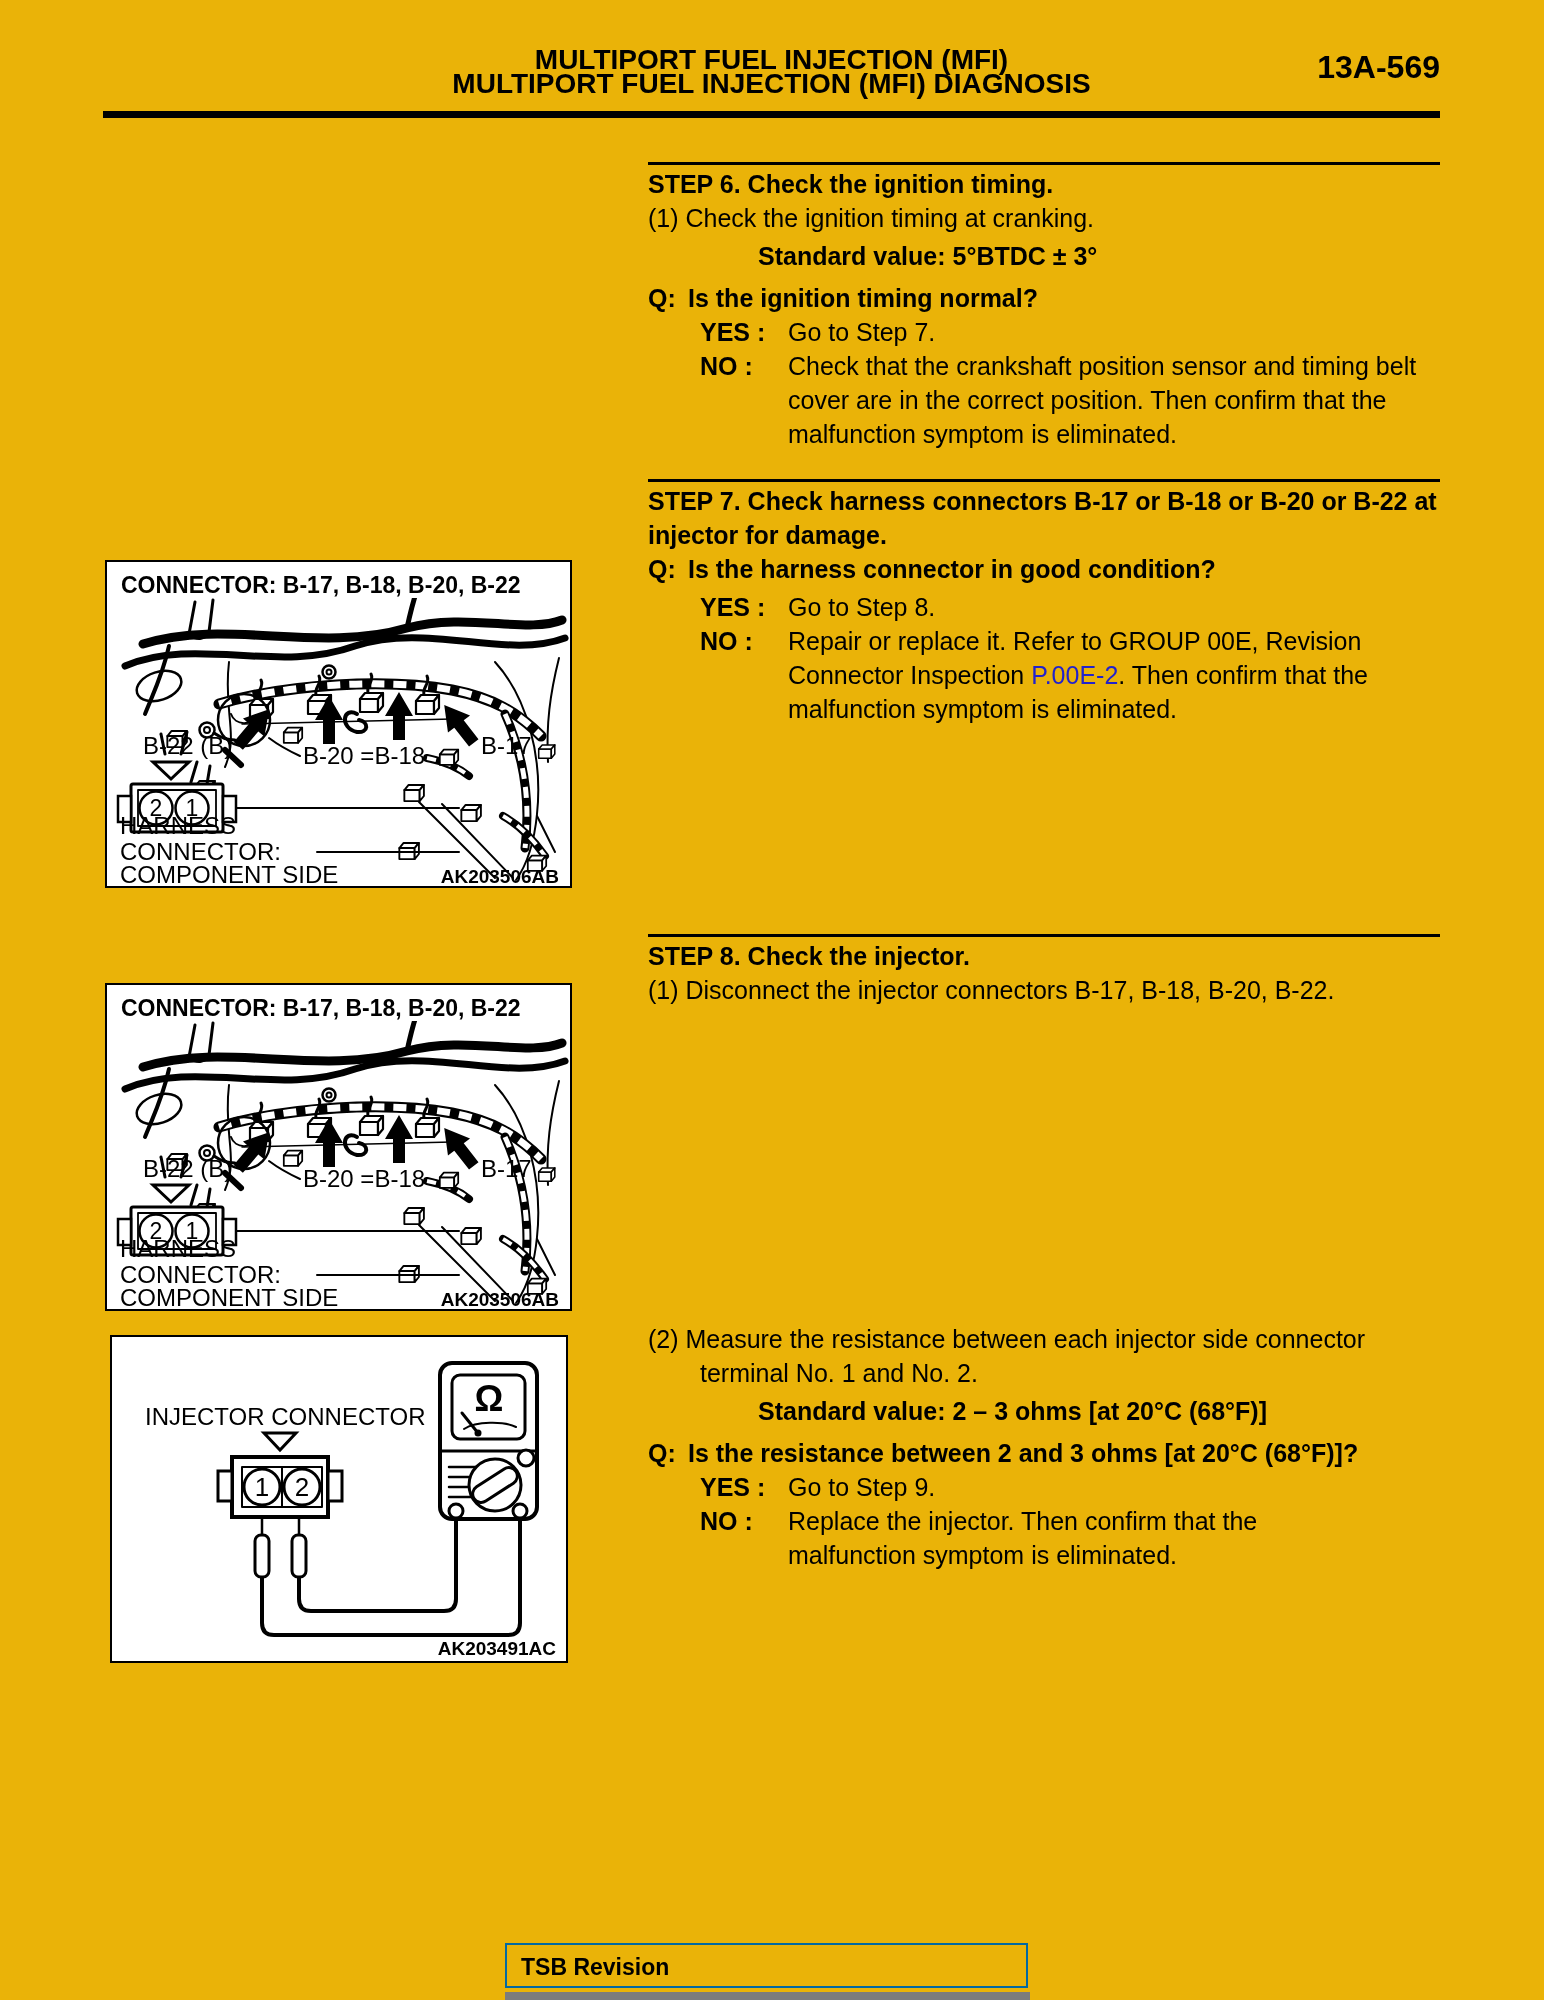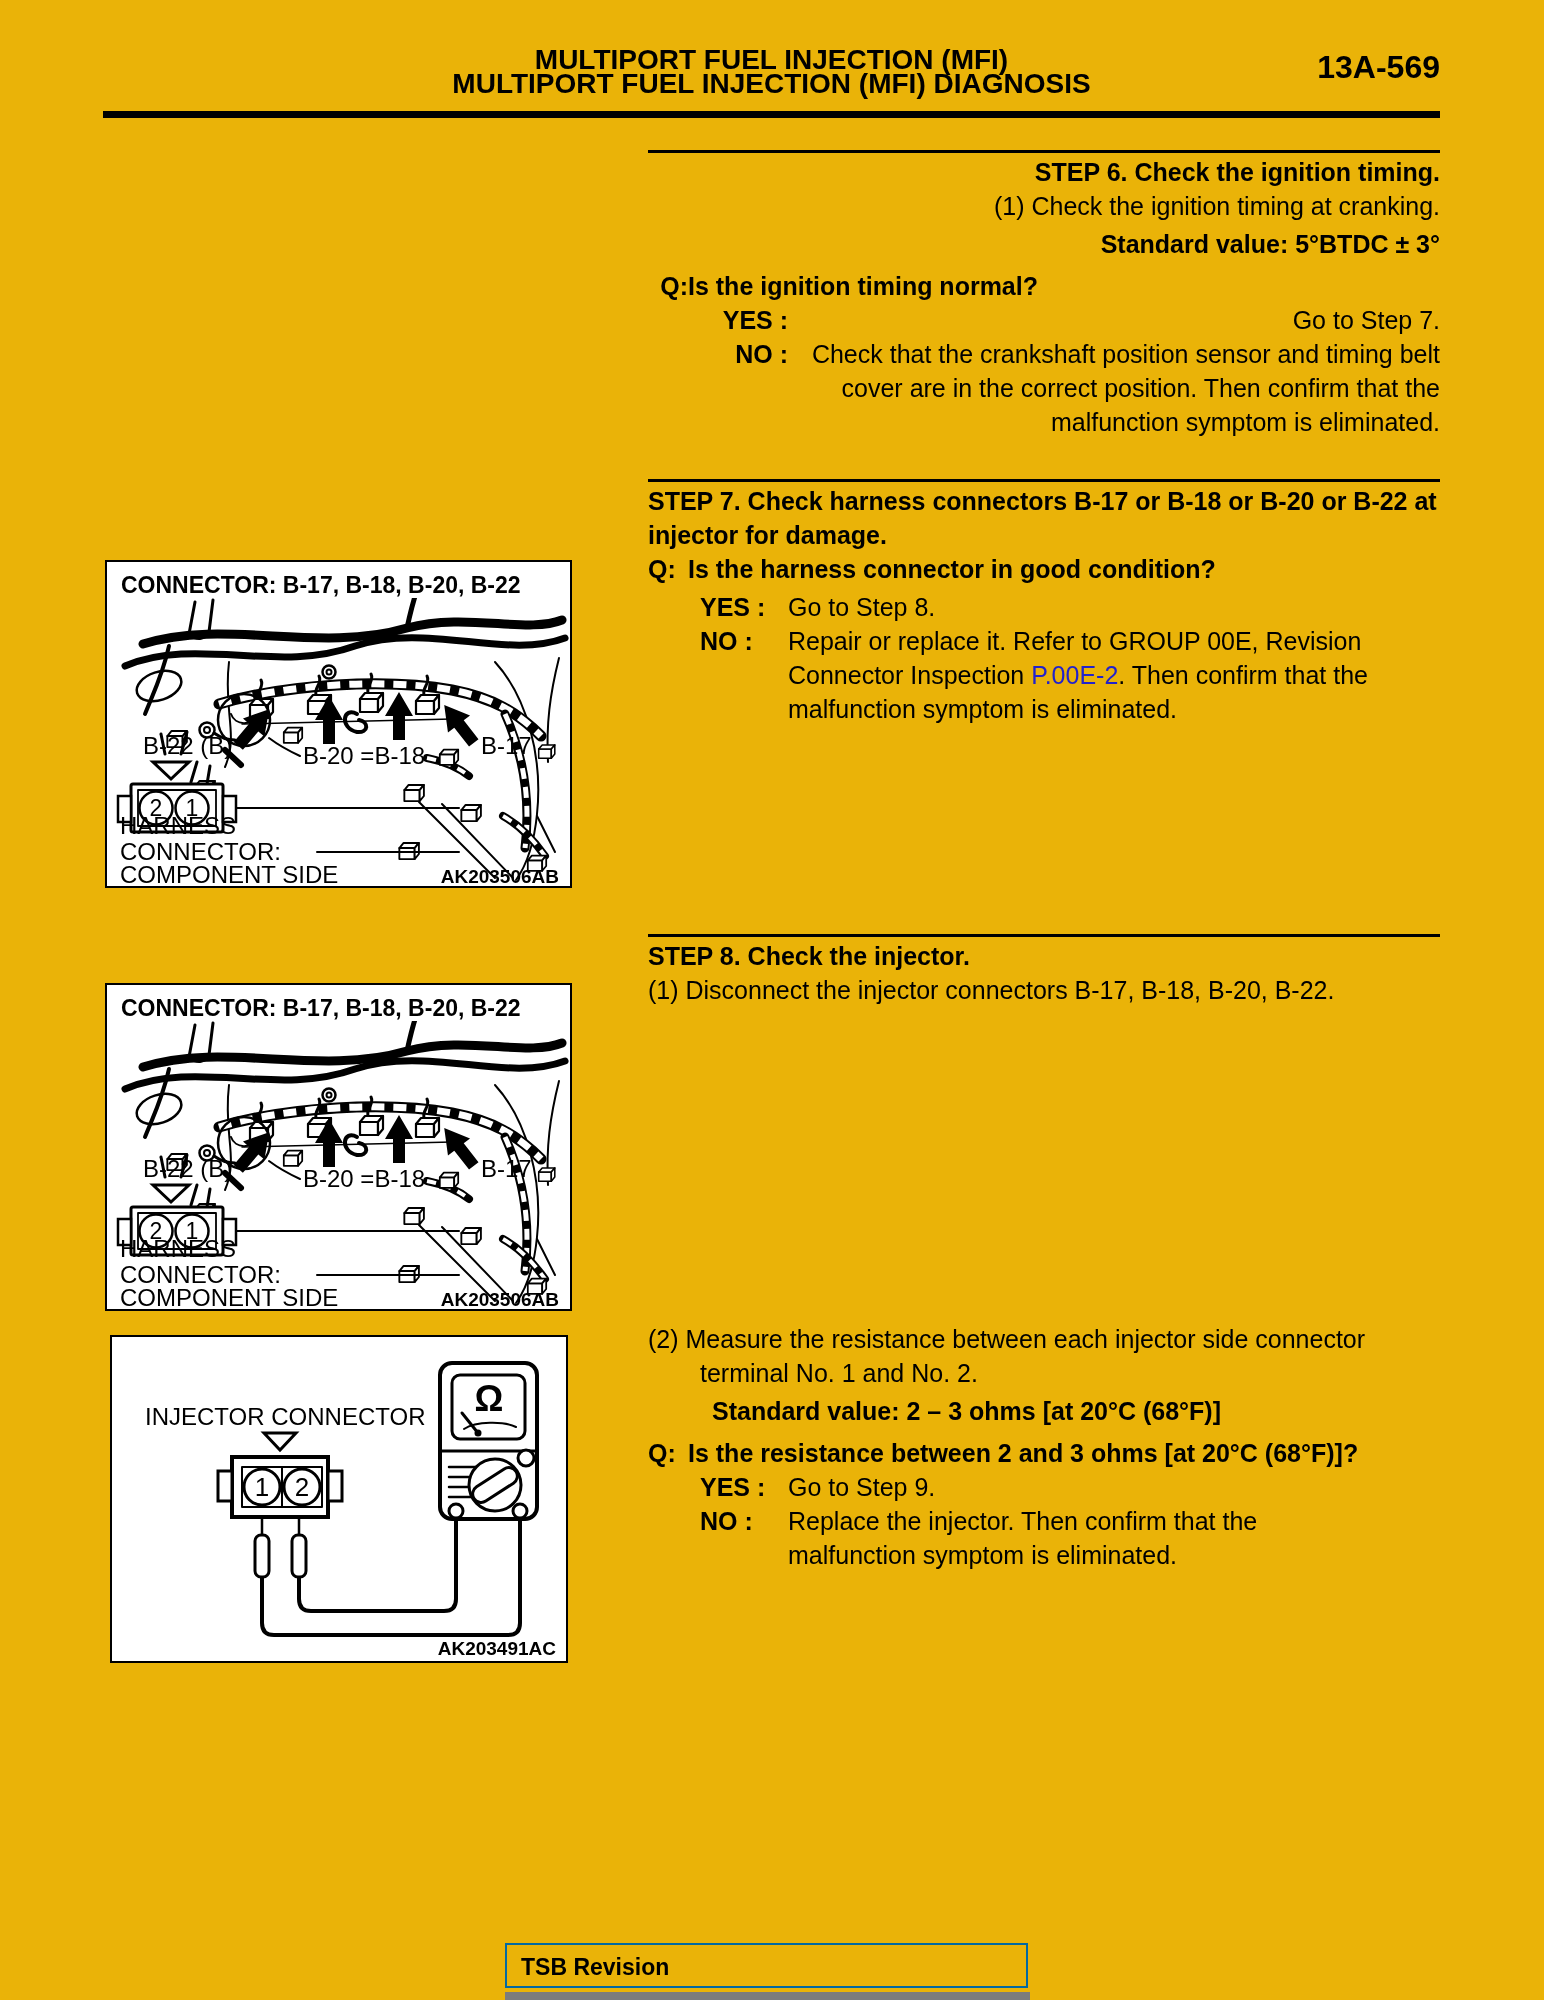--- a/index.html
+++ b/index.html
@@ -9,21 +9,21 @@
   
   .hdr-line{left:103px;width:1337px;text-align:center;font-weight:bold;font-size:28px;line-height:32px;}
   .hdr-num{left:103px;width:1337px;text-align:right;font-weight:bold;font-size:32px;line-height:46px;}
   .hdr-rule{left:103px;top:111px;width:1337px;height:7px;background:#000;}
   
   .sec{position:absolute;left:648px;width:792px;font-size:25px;line-height:34px;}
   .rule{height:3px;background:#000;margin-bottom:2px;}
   .title{font-weight:bold;}
   .hang{padding-left:52px;text-indent:-52px;}
   .item2{max-width:700px;}
-  .standard{font-weight:bold;margin:4px 0 4px 64px;}
+  .standard{font-weight:bold;margin:4px 0 4px 110px;}
   .qrow{display:flex;font-weight:bold;margin-top:8px;}
   .qlabel{flex:none;width:40px;}
   .nowrap{white-space:nowrap;}
   .ansrow{display:flex;}
   .anslabel{flex:none;width:88px;margin-left:52px;font-weight:bold;}
   .anstext{flex:1;}
   .link{color:#2222cc;cursor:pointer;}
   
   .fig{position:absolute;border:2px solid #000;background:#fff;}
   .fig svg{display:block;}
@@ -41,21 +41,21 @@
 </head>
 <body>
 
 <div class="page">
 
   <div class="abs hdr-line" style="top:44px;">MULTIPORT FUEL INJECTION (MFI)</div>
   <div class="abs hdr-line" style="top:68px;">MULTIPORT FUEL INJECTION (MFI) DIAGNOSIS</div>
   <div class="abs hdr-num" style="top:44px;">13A-569</div>
   <div class="abs hdr-rule"></div>
 
-  <div class="sec" style="top:150px;text-align:right;">
+  <div class="sec" style="top:162px;">
     <div class="rule"></div>
     <div class="title">STEP 6. Check the ignition timing.</div>
     <div class="hang">(1) Check the ignition timing at cranking.</div>
     <div class="standard">Standard value: 5°BTDC ± 3°</div>
     <div class="qrow">
       <span class="qlabel">Q:</span>
       <span>Is the ignition timing normal?</span>
     </div>
     <div class="ansrow">
       <span class="anslabel">YES :</span>

